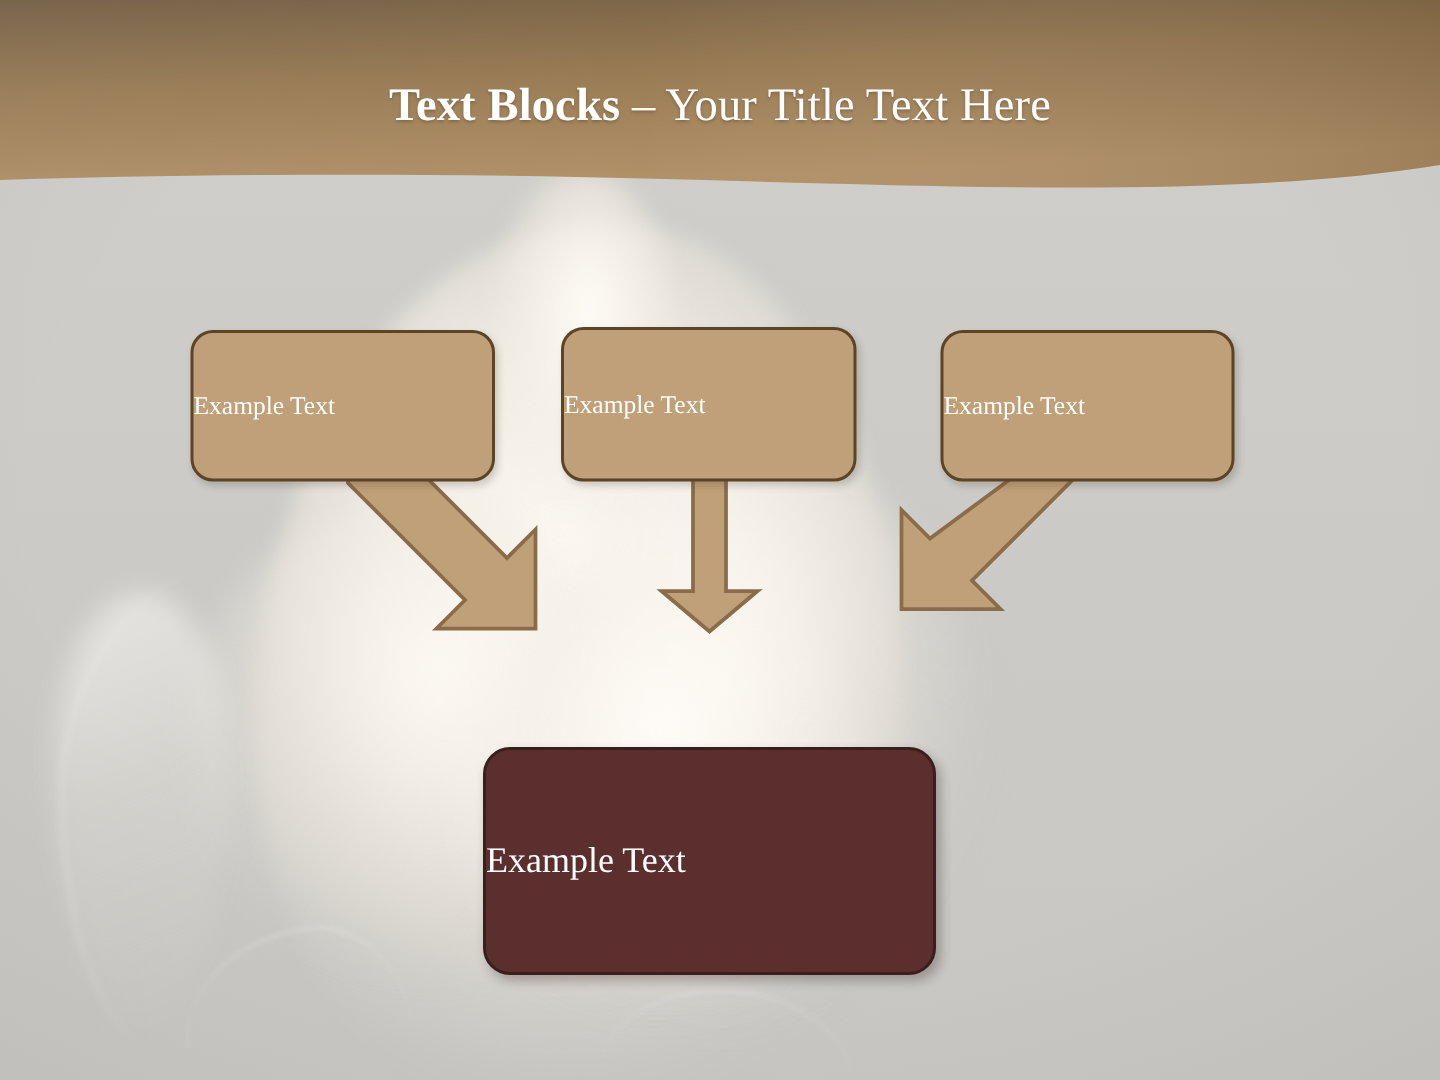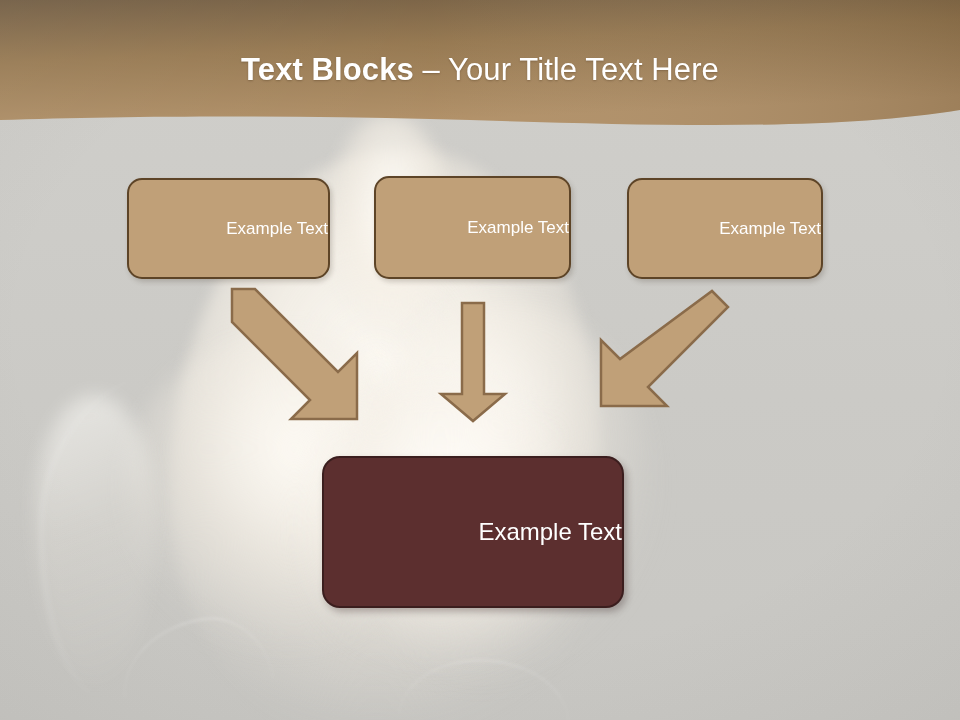--- a/index.html
+++ b/index.html
@@ -11,20 +11,21 @@
   body {
     font-family: "Liberation Sans", sans-serif;
   }
 
   #slide {
     position: relative;
     width: 960px;
     height: 720px;
     overflow: hidden;
     background: #15803d;
+    font-family: Liberation Serif, serif;
   }
 
   
   .bg-photo {
     position: absolute;
     left: 0; top: 0;
     width: 960px; height: 720px;
     overflow: hidden;
   }
   .bg-base {
@@ -161,23 +162,24 @@
   }
   .slide-title .t-bold { font-weight: bold; }
   .slide-title .t-norm { font-weight: normal; }
 
   
   .node {
     position: absolute;
     box-sizing: border-box;
     display: flex;
     align-items: center;
-    justify-content: flex-end;
+    justify-content: flex-start;
     color: #ffffff;
     border-radius: 14px;
+    margin-top: 42px;
   }
   .node-top {
     background: #c0a078;
     border: 2.5px solid #5d4427;
     border-radius: 15px;
     font-size: 17px;
     box-shadow: 2px 3px 5px rgba(70,55,40,0.22);
   }
   .node-bottom {
     background: #5c2f2f;

